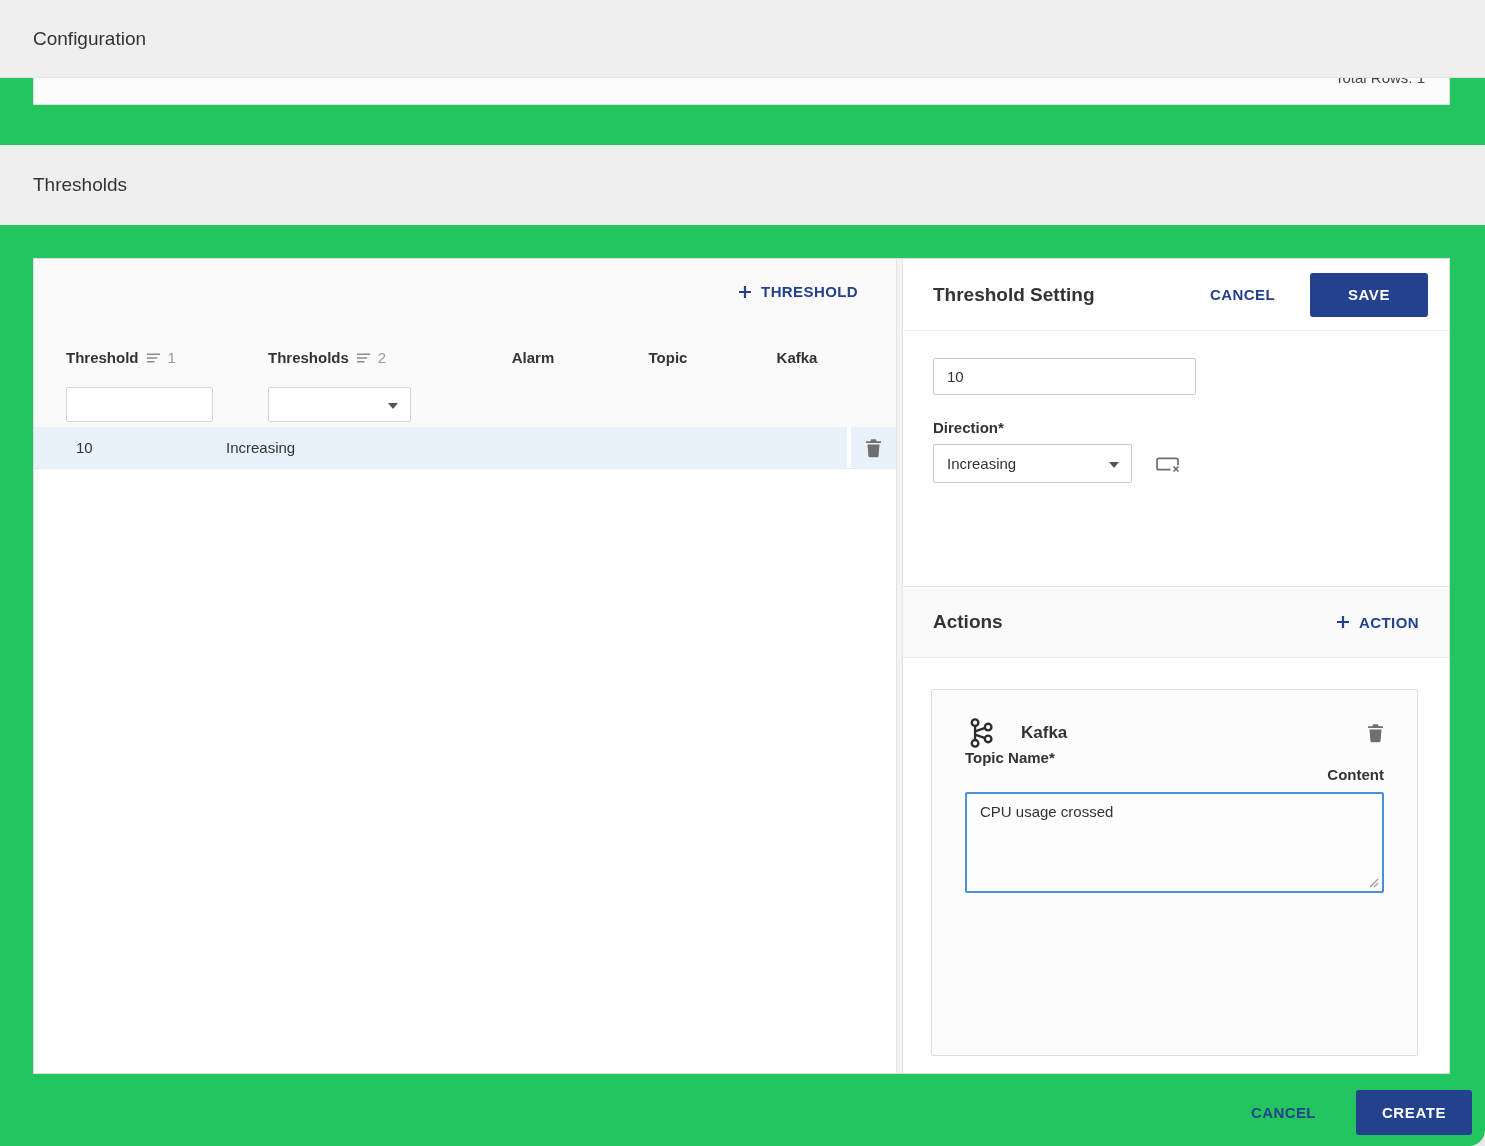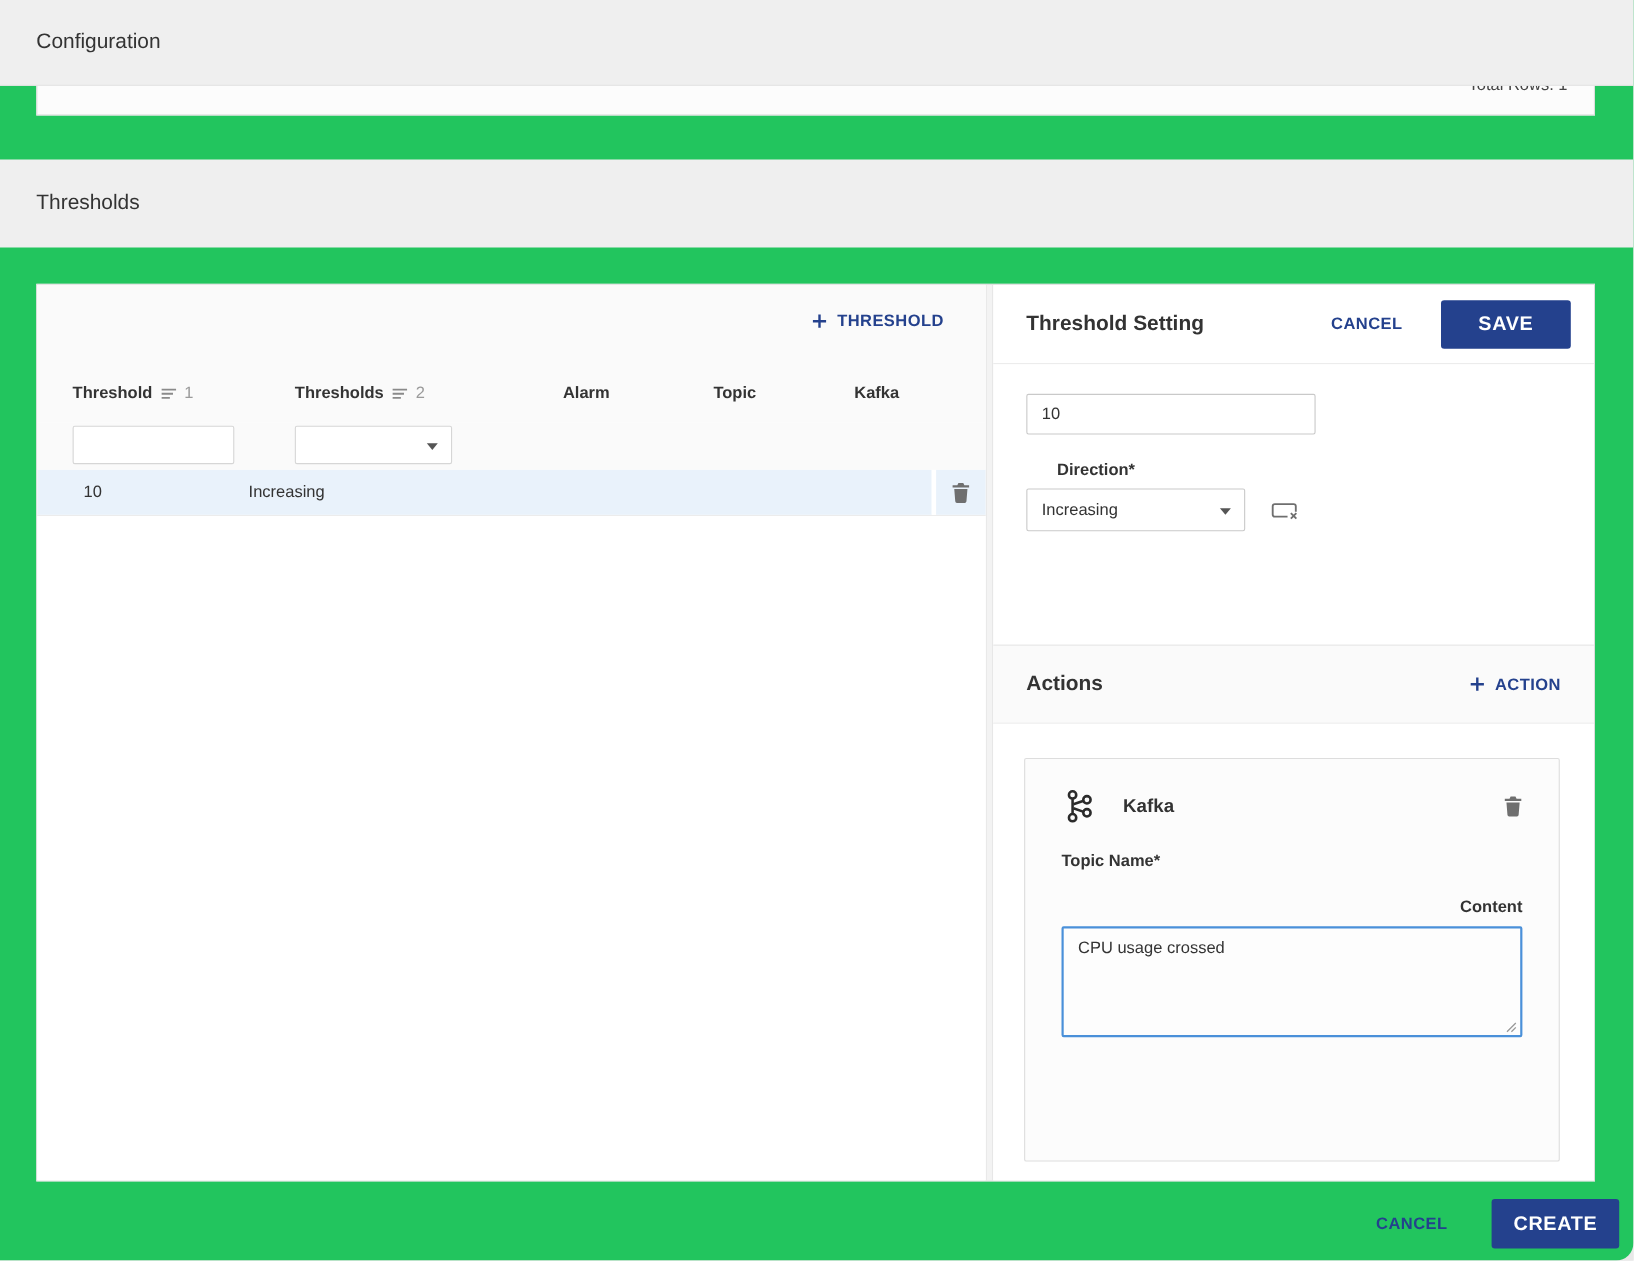--- a/index.html
+++ b/index.html
@@ -59,48 +59,48 @@
 
   
   .v-divider { width:7px; background:#f3f3f3; border-left:1px solid #e4e4e4; border-right:1px solid #e4e4e4; }
 
   
   .right-panel { flex:1; background:#fff; display:flex; flex-direction:column; }
   .rp-header { height:72px; display:flex; align-items:center; padding:0 21px 0 30px;
       border-bottom:1px solid #ececec; }
   .rp-title { font-size:19px; font-weight:bold; color:#333; }
   .rp-header .link-btn { margin-left:auto; }
-  .primary-btn { background:#24418d; color:#fff; font-weight:bold; font-size:18px;
+  .primary-btn { background:#24418d; color:#fff; font-weight:bold; font-size:15px;
       letter-spacing:0.6px; border:none; border-radius:3px; cursor:pointer;
       font-family:"Liberation Sans", sans-serif; }
   .save-btn { width:118px; height:44px; margin-left:35px; }
 
   .rp-form { height:255px; padding:27px 30px 0 30px; }
   .fld-label { font-size:15px; font-weight:bold; color:#333; margin-bottom:8px; }
   .text-input { width:263px; height:37px; border:1px solid #c9c9c9; border-radius:2px;
       padding:0 13px; font-size:15px; color:#333; background:#fff;
       font-family:"Liberation Sans", sans-serif; }
-  .mt24 { margin-top:24px;margin-left:28px; }
+  .mt24 { margin-top:24px; }
   .dir-row { display:flex; align-items:center; }
   .select-box { position:relative; width:199px; height:39px; border:1px solid #c9c9c9; border-radius:2px;
       background:#fff; display:flex; align-items:center; padding:0 30px 0 13px; font-size:15px;
       cursor:pointer; }
   .clear-ic { margin-left:22px; cursor:pointer; display:flex; align-items:center; }
 
   .actions-band { height:72px; background:#fafafa; border-top:1px solid #e6e6e6;
       border-bottom:1px solid #ececec; display:flex; align-items:center; padding:0 30px 0 30px; }
   .actions-band .link-btn { margin-left:auto; }
 
   .kafka-wrap { flex:1; background:#fff; }
   .kafka-card { margin:31px 30px 0 28px; width:487px; height:367px; background:#fcfcfc;
       border:1px solid #ddd; border-radius:2px; padding:27px 33px; }
   .kc-header { display:flex; align-items:center; }
   .kc-title { margin-left:26px; font-size:17px; font-weight:bold; color:#333; }
   .icon-btn { margin-left:auto; background:none; border:none; cursor:pointer; padding:0; display:flex; }
-  .kc-label { margin-top:25px; font-size:15px; font-weight:bold; color:#333; }
+  .kc-label { font-size:15px; font-weight:bold; color:#333; }
   .topic-wrap { position:relative; margin-top:9px; }
   .topic-input { width:100%; height:36px; border:1px solid #dcdcdc; border-radius:3px;
       background:#fff; padding:0 42px 0 13px; font-size:15px; color:#333;
       font-family:"Liberation Sans", sans-serif; }
   .restore-btn { position:absolute; right:9px; top:7px; background:none; border:none; cursor:pointer; padding:0; }
   .content-wrap { position:relative; margin-top:9px; }
   .content-area { width:100%; height:101px; border:2px solid #4a90d9; border-radius:2px;
       background:#fdfdfd; padding:9px 13px; font-size:15px; color:#333; resize:none; outline:none;
       font-family:"Liberation Sans", sans-serif; }
   .resize-handle { position:absolute; right:5px; bottom:9px; width:10px; height:10px; pointer-events:none; }

